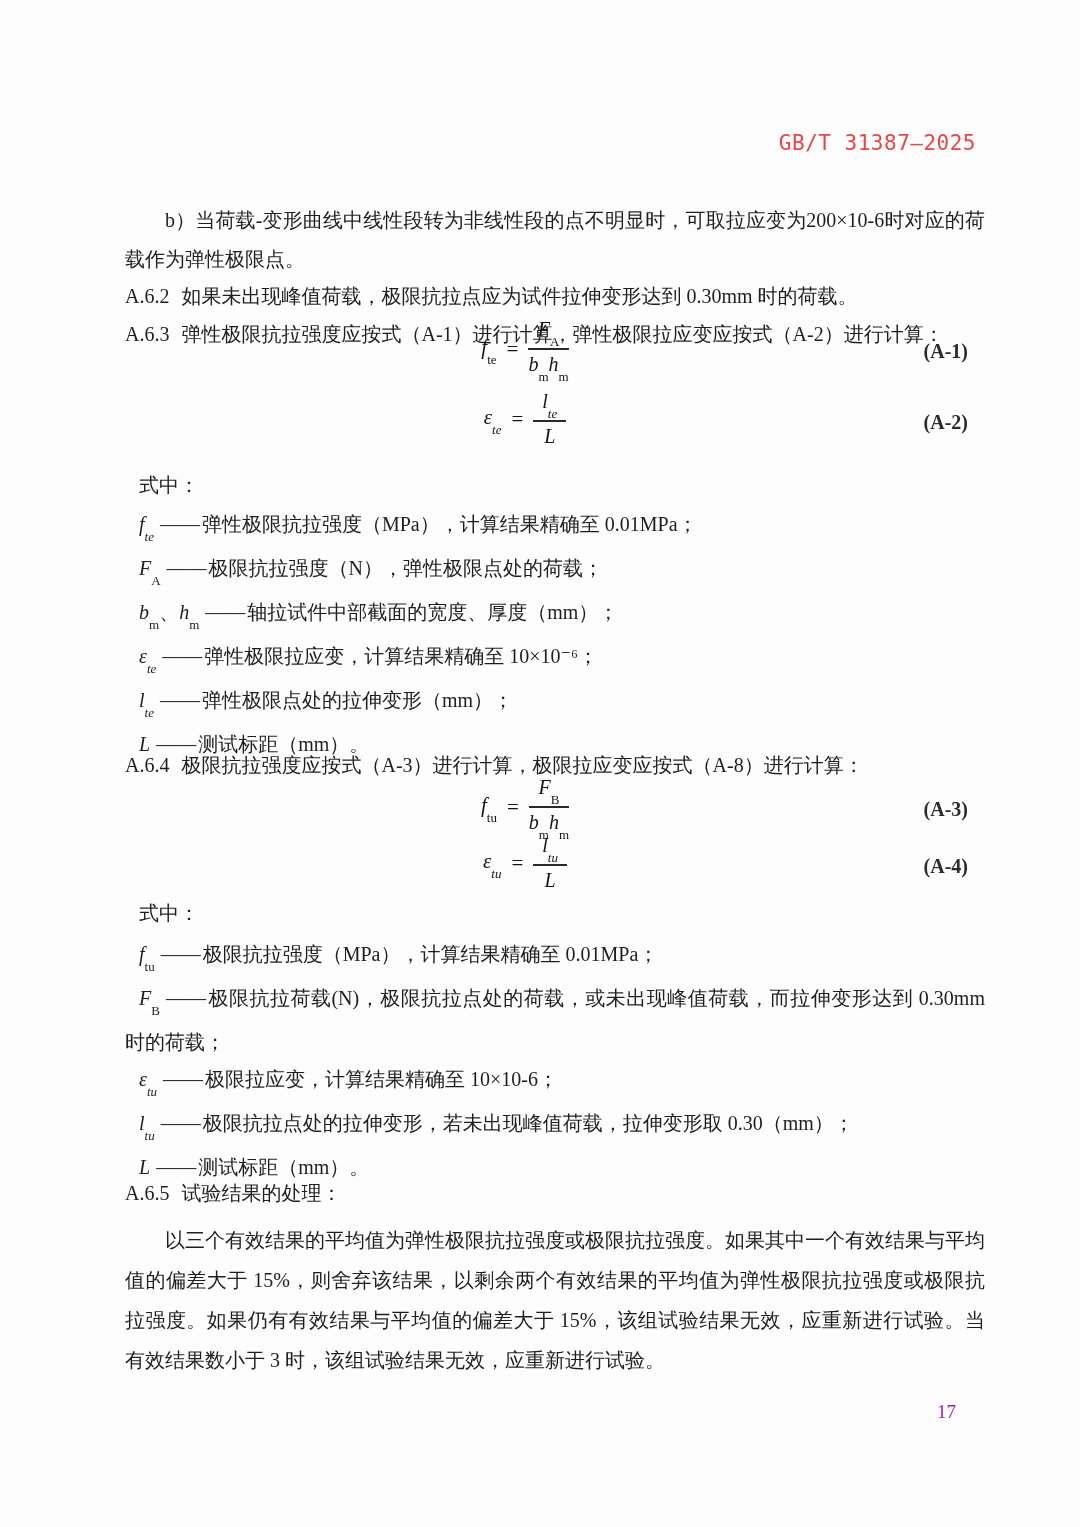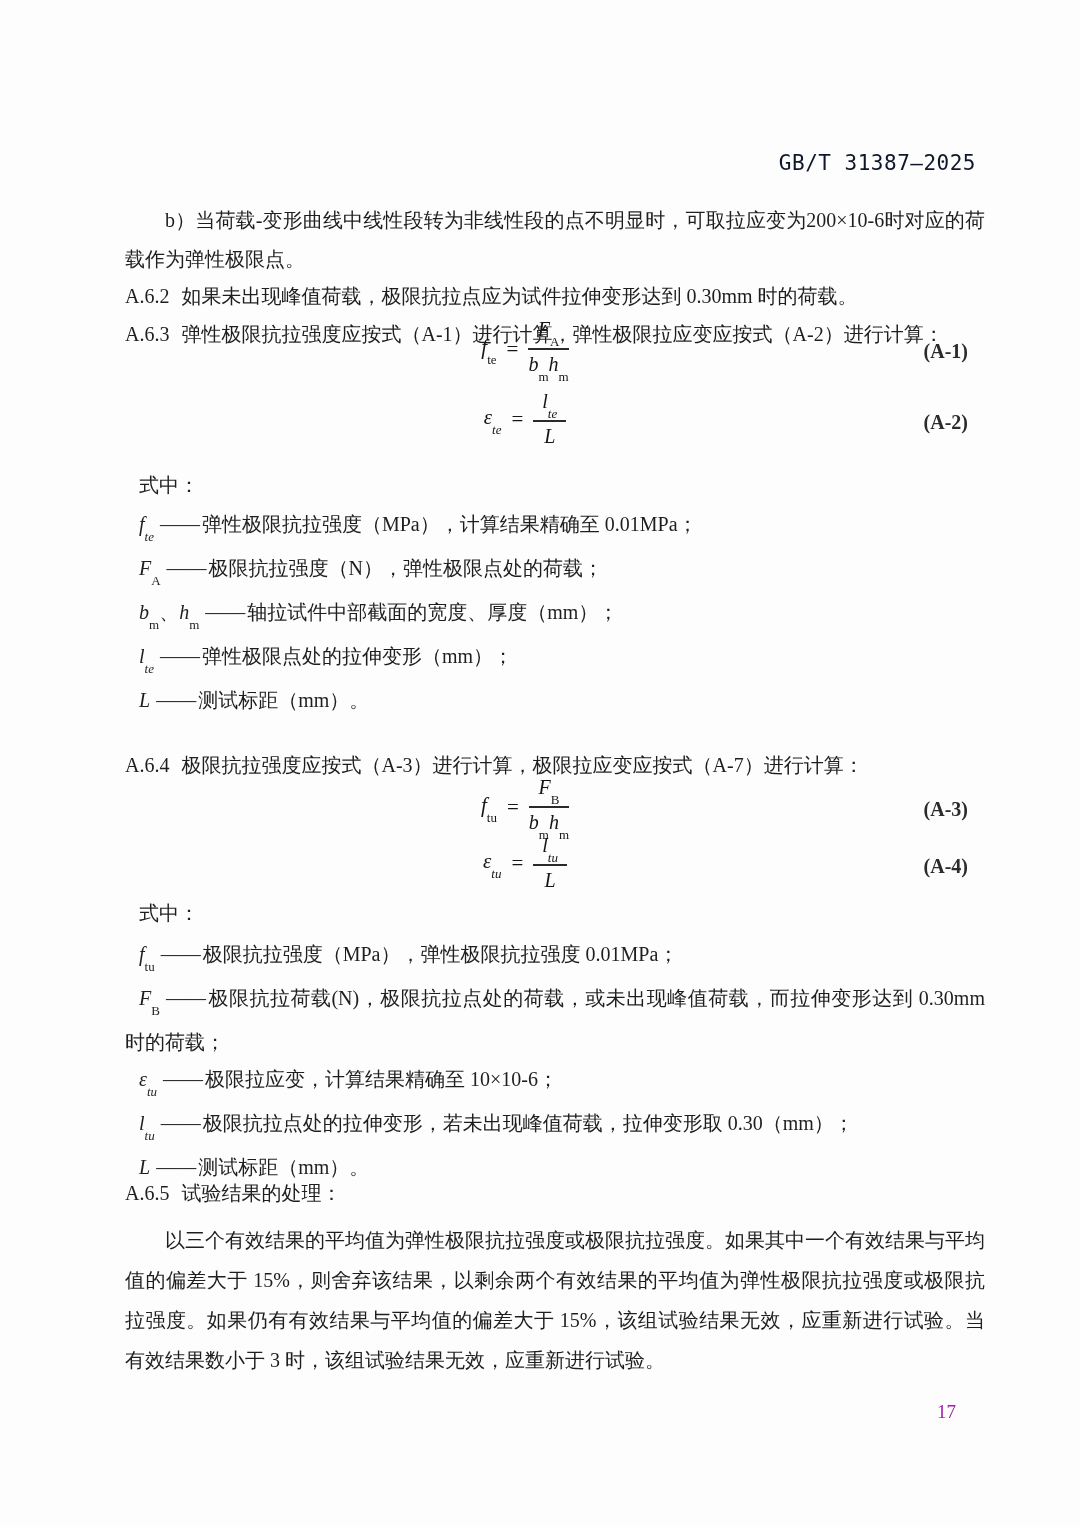--- a/index.html
+++ b/index.html
@@ -13,22 +13,21 @@
     color: #1e1e1e;
     overflow: hidden;
   }
   .header {
     position: absolute;
     top: 131px;
     right: 104px;
     font-family: "DejaVu Sans Mono", "Liberation Mono", monospace;
     font-size: 21px;
     letter-spacing: 0.5px;
-    color: #0f172a;
-    margin-top: 20px;
+    color: #ef4444;
   }
   .para {
     position: absolute;
     left: 125px;
     right: 95px;
     font-size: 20px;
     line-height: 39px;
     text-align: justify;
   }
   .indent { text-indent: 40px; }
@@ -125,25 +124,26 @@
     </div>
     <div class="flabel">(A-2)</div>
   </div>
 
   <div class="where" style="top:472px;">式中：</div>
 
   <div class="defs defs1" style="top:506px;">
     <div class="def"><span class="dsym"><span class="var">f</span><span class="sub">te</span></span><span class="ddash">——</span><span class="ddesc">弹性极限抗拉强度（MPa），计算结果精确至 0.01MPa；</span></div>
     <div class="def"><span class="dsym"><span class="var">F</span><span class="sub rm">A</span></span><span class="ddash">——</span><span class="ddesc">极限抗拉强度（N），弹性极限点处的荷载；</span></div>
     <div class="def"><span class="dsym"><span class="var">b</span><span class="sub rm">m</span><span class="plain">、</span><span class="var">h</span><span class="sub rm">m</span></span><span class="ddash">——</span><span class="ddesc">轴拉试件中部截面的宽度、厚度（mm）；</span></div>
+    <div class="def"><span class="dsym"><span class="var">ε</span><span class="sub">te</span></span><span class="ddash">——</span><span class="ddesc">弹性极限拉应变，计算结果精确至 10×10⁻⁶；</span></div>
     <div class="def"><span class="dsym"><span class="var">l</span><span class="sub">te</span></span><span class="ddash">——</span><span class="ddesc">弹性极限点处的拉伸变形（mm）；</span></div>
     <div class="def"><span class="dsym"><span class="var">L</span></span><span class="ddash">——</span><span class="ddesc">测试标距（mm）。</span></div>
   </div>
 
-  <p class="para" style="top:726px;"><span class="cnum">A.6.4</span><span>极限抗拉强度应按式（A-3）进行计算，极限拉应变应按式（A-7）进行计算：</span></p>
+  <p class="para" style="top:726px;"><span class="cnum">A.6.4</span><span>极限抗拉强度应按式（A-3）进行计算，极限拉应变应按式（A-8）进行计算：</span></p>
 
   <div class="formula-row" style="top:764px;height:58px;margin-top:16px;">
     <div class="equation">
       <span><span class="var">f</span><span class="sub rm">tu</span></span>
       <span class="eq">=</span>
       <span class="frac">
         <span class="num"><span class="var">F</span><span class="sub rm">B</span></span>
         <span class="den"><span class="var">b</span><span class="sub rm">m</span><span class="var">h</span><span class="sub rm">m</span></span>
       </span>
     </div>
@@ -158,21 +158,21 @@
         <span class="num"><span class="var">l</span><span class="sub">tu</span></span>
         <span class="den"><span class="var">L</span></span>
       </span>
     </div>
     <div class="flabel">(A-4)</div>
   </div>
 
   <div class="where" style="top:900px;">式中：</div>
 
   <div class="defs defs2" style="top:936px;">
-    <div class="def"><span class="dsym"><span class="var">f</span><span class="sub rm">tu</span></span><span class="ddash">——</span><span class="ddesc">极限抗拉强度（MPa），弹性极限抗拉强度 0.01MPa；</span></div>
+    <div class="def"><span class="dsym"><span class="var">f</span><span class="sub rm">tu</span></span><span class="ddash">——</span><span class="ddesc">极限抗拉强度（MPa），计算结果精确至 0.01MPa；</span></div>
     <div class="def def-wrap"><span class="dsym"><span class="var">F</span><span class="sub rm">B</span></span><span class="ddash">——</span><span class="ddesc">极限抗拉荷载(N)，极限抗拉点处的荷载，或未出现峰值荷载，而拉伸变形达到 0.30mm 时的荷载；</span></div>
     <div class="def"><span class="dsym"><span class="var">ε</span><span class="sub">tu</span></span><span class="ddash">——</span><span class="ddesc">极限拉应变，计算结果精确至 10×10-6；</span></div>
     <div class="def"><span class="dsym"><span class="var">l</span><span class="sub">tu</span></span><span class="ddash">——</span><span class="ddesc">极限抗拉点处的拉伸变形，若未出现峰值荷载，拉伸变形取 0.30（mm）；</span></div>
     <div class="def"><span class="dsym"><span class="var">L</span></span><span class="ddash">——</span><span class="ddesc">测试标距（mm）。</span></div>
   </div>
 
   <p class="para" style="top:1154px;"><span class="cnum">A.6.5</span><span>试验结果的处理：</span></p>
 
   <p class="para indent" style="top:1200px;line-height:40px;">以三个有效结果的平均值为弹性极限抗拉强度或极限抗拉强度。如果其中一个有效结果与平均值的偏差大于 15%，则舍弃该结果，以剩余两个有效结果的平均值为弹性极限抗拉强度或极限抗拉强度。如果仍有有效结果与平均值的偏差大于 15%，该组试验结果无效，应重新进行试验。当有效结果数小于 3 时，该组试验结果无效，应重新进行试验。</p>
 

